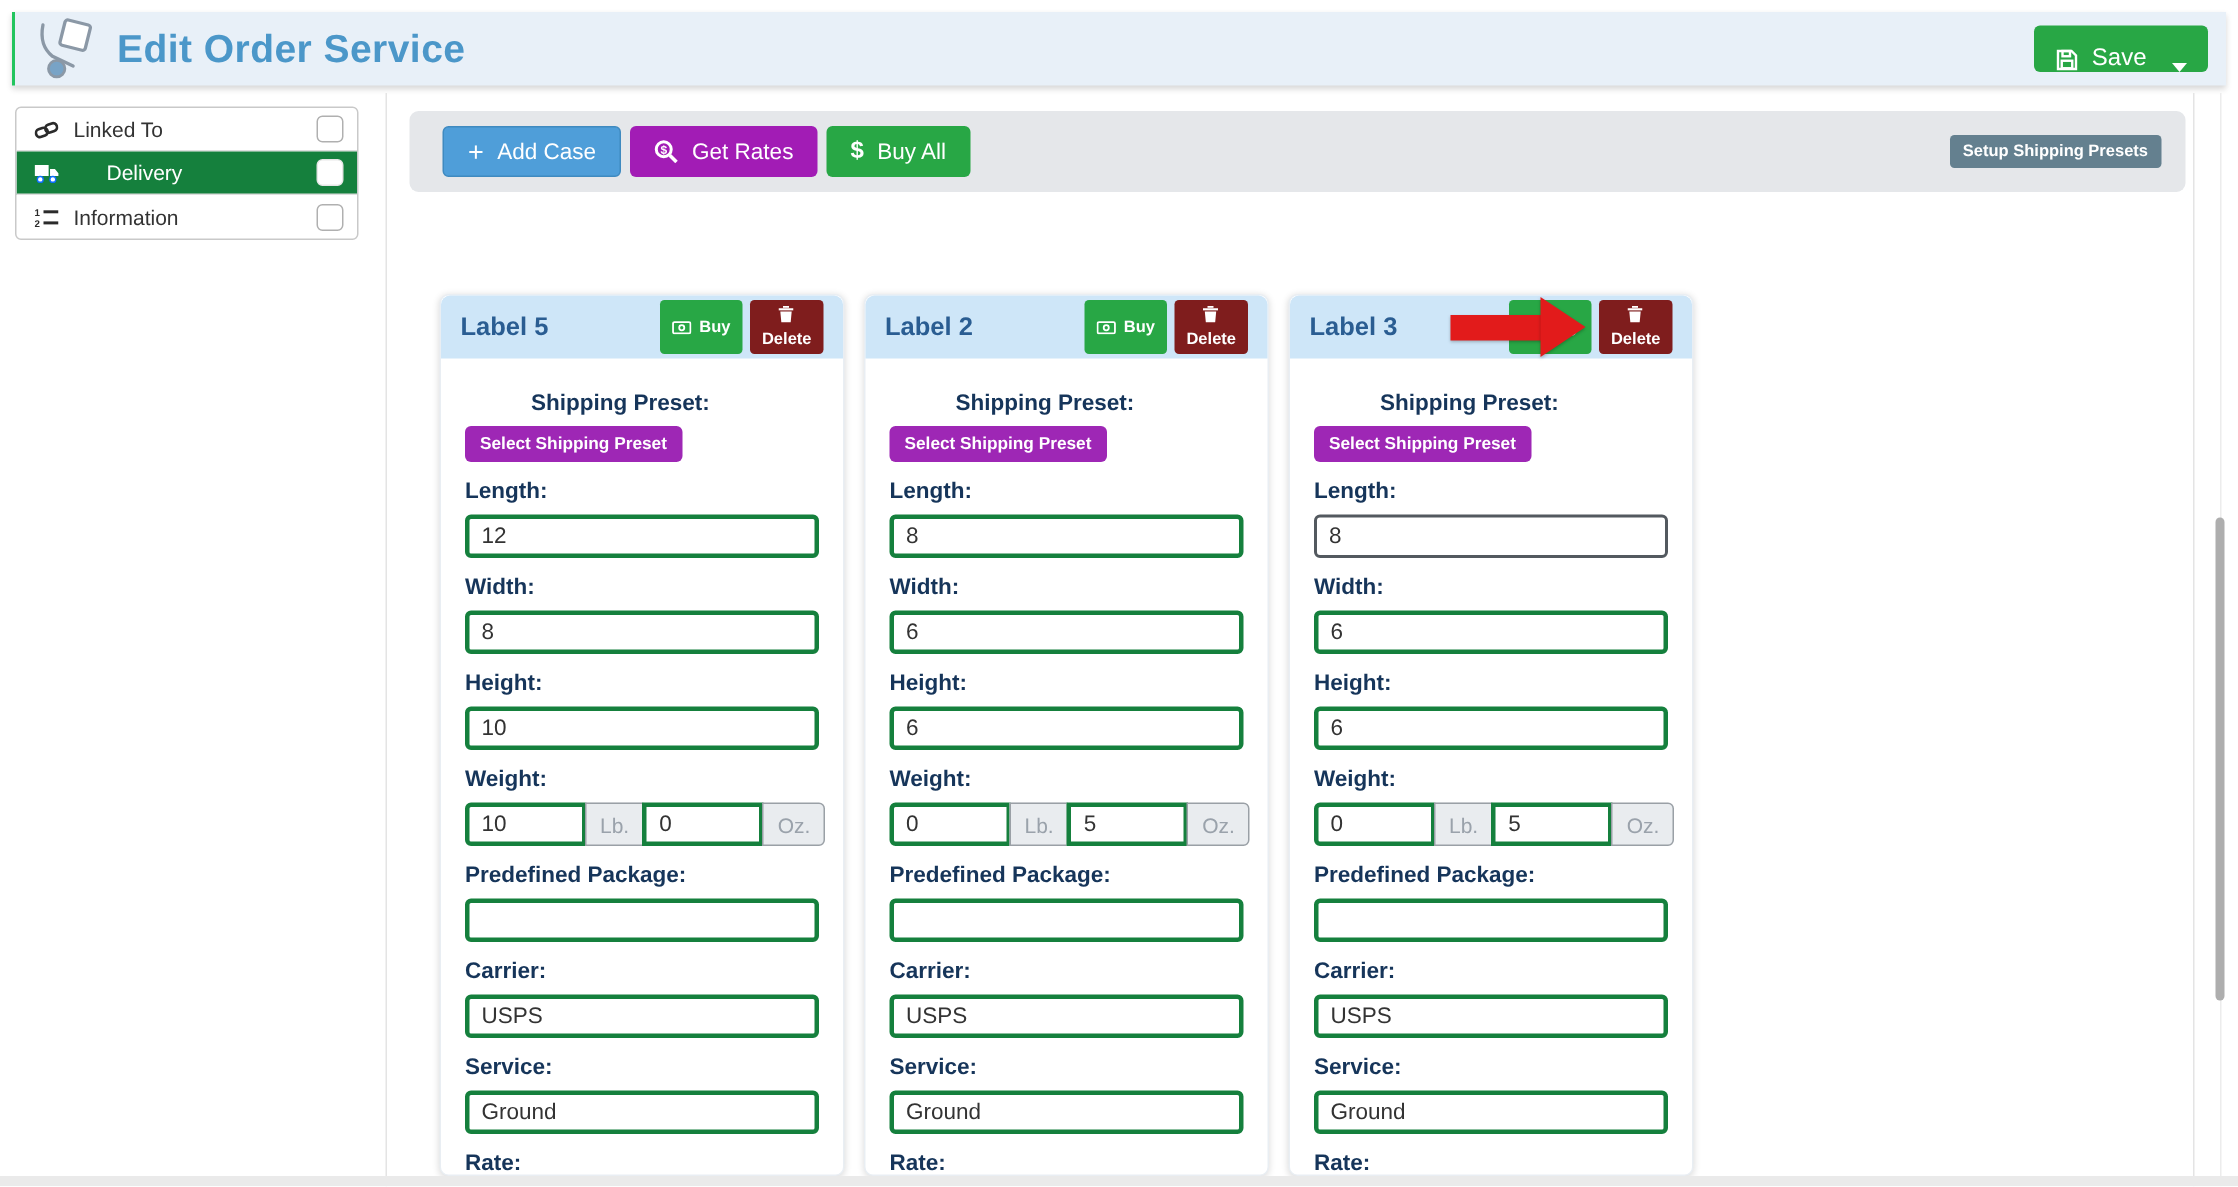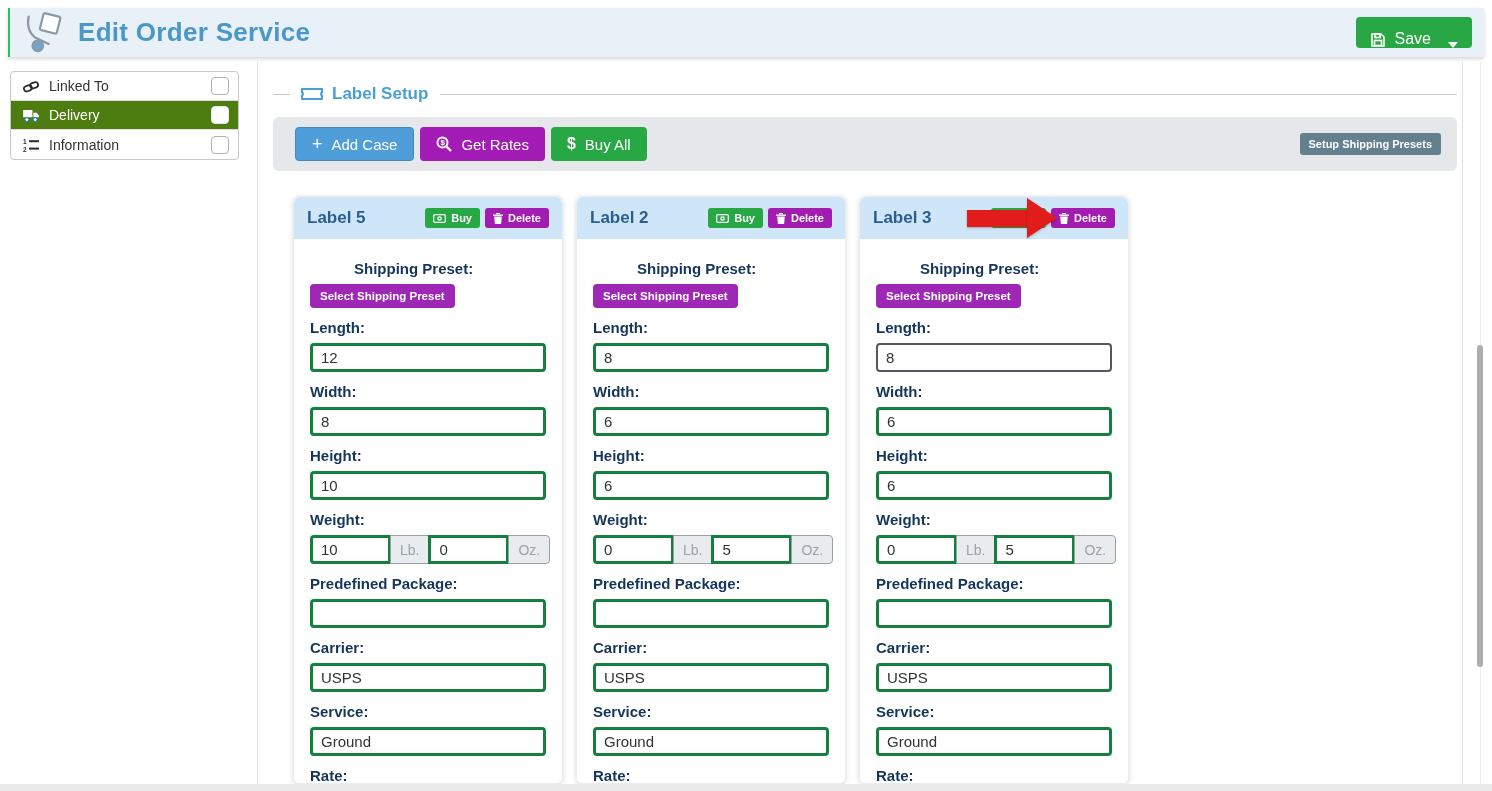--- a/index.html
+++ b/index.html
@@ -28,21 +28,21 @@
   .sidebar{
     position:absolute; left:10px; top:71px; width:229px;
     border:1px solid #c9c9c9; border-radius:4px; background:#fff; overflow:hidden;
   }
   .side-item{
     height:29px; display:flex; align-items:center; padding:0 9px;
     border-bottom:1px solid #dedede; font-size:14px; color:#333; cursor:pointer;
   }
   .side-item:last-child{ border-bottom:none; }
   .side-item .s-icon{ width:22px; display:flex; justify-content:center; margin-right:7px; }
-  .side-item.active{ background:#4d7c0f; color:#fff; }
+  .side-item.active{ background:#15803d; color:#fff;gap:22px; }
   .chk{
     margin-left:auto; width:18px; height:18px; background:#fff;
     border:1px solid #b0b0b0; border-radius:4px; flex:0 0 auto; cursor:pointer;
   }
   .side-item.active .chk{ border-color:#e7e7e7; }
 
   
   .v-div{ position:absolute; top:62px; height:729px; width:1px; background:#e4e4e4; }
 
   
@@ -82,21 +82,21 @@
     height:42px; background:#cee6f8; border-radius:6px 6px 0 0;
     display:flex; align-items:center; padding:0 13px;
   }
   .card-title{ font-size:17px; font-weight:bold; color:#2a5d92; }
   .hdr-btns{ margin-left:auto; display:flex; gap:5px;justify-content:space-between; }
   .btn-sm{
     font-size:11px; font-weight:bold; color:#fff; border:none; border-radius:3px;
     padding:4px 8px; display:flex; align-items:center; gap:5px;
   }
   .btn-buy{ background:#28a745; }
-  .btn-del{ background:#a21caf; }
+  .btn-del{ background:#7f1d1d;flex-direction:column; }
   .card-body{ padding:12px 16px 0 16px; }
   .fld-label{ font-size:15px; font-weight:bold; color:#16355a; margin:11px 0 7px; }
   .fld-label:first-child{ margin-top:9px;margin-left:44px; }
   .txt{
     width:100%; height:29px; border:3px solid #15803d; border-radius:4px;
     padding:0 8px; font-size:15px; color:#333; font-family:inherit; background:#fff;
   }
   .txt.focused{ border:2px solid #53595f; }
   .btn-purple{
     background:#9e27b5; color:#fff; border:none; border-radius:4px;
@@ -189,30 +189,20 @@
       </span>
       <span>Information</span>
       <span class="chk"></span>
     </div>
   </div>
 
   <div class="v-div" style="left:257px"></div>
   <div class="v-div" style="left:1462px"></div>
 
   <div class="main">
-    <div class="legend-row">
-      <span class="legend-dash"></span>
-      <span class="legend-icon">
-        <svg width="24" height="16" viewBox="0 0 24 16" fill="none" stroke="#4aa0d5" stroke-width="2.2" stroke-linejoin="round">
-          <path d="M2 3 h20 v3.2 a2.3 2.3 0 0 0 0 3.6 V13 h-20 v-3.2 a2.3 2.3 0 0 0 0-3.6 z"></path>
-        </svg>
-      </span>
-      <span class="legend-title">Label Setup</span>
-      <span class="legend-line"></span>
-    </div>
 
     <div class="toolbar">
       <button class="btn btn-lg btn-add">
         <span style="font-size:18px;line-height:1;">+</span>
         <span>Add Case</span>
       </button>
       <button class="btn btn-lg btn-grates">
         <span>
           <svg width="16" height="16" viewBox="0 0 16 16" fill="none">
             <circle cx="6.5" cy="6.5" r="5" stroke="#ffffff" stroke-width="2"></circle>

